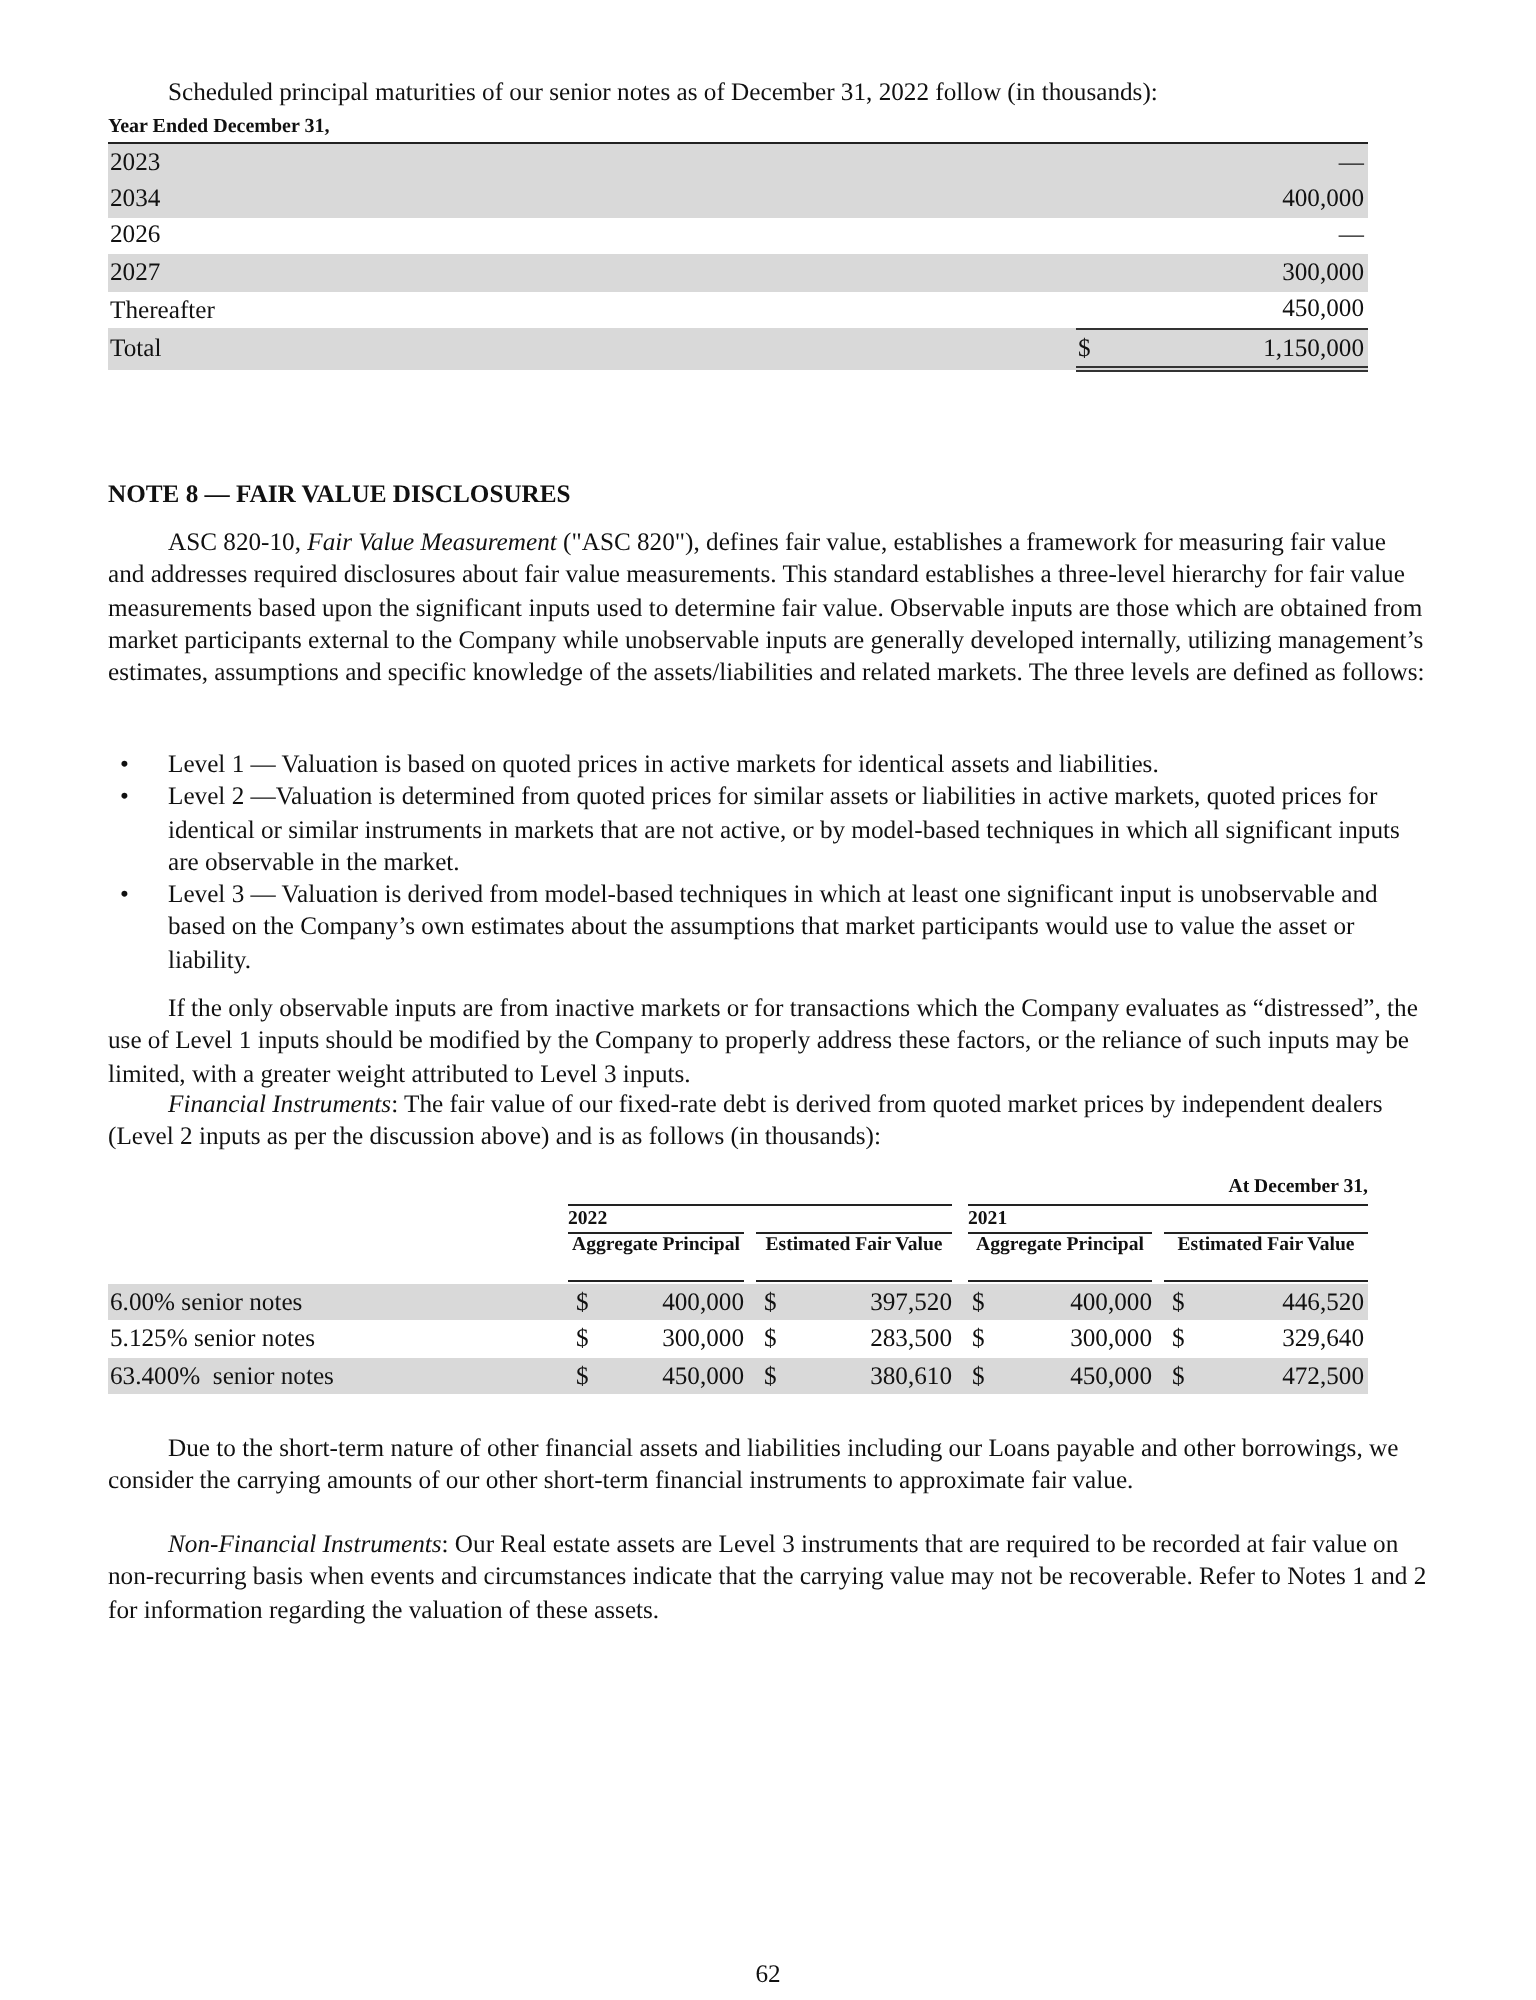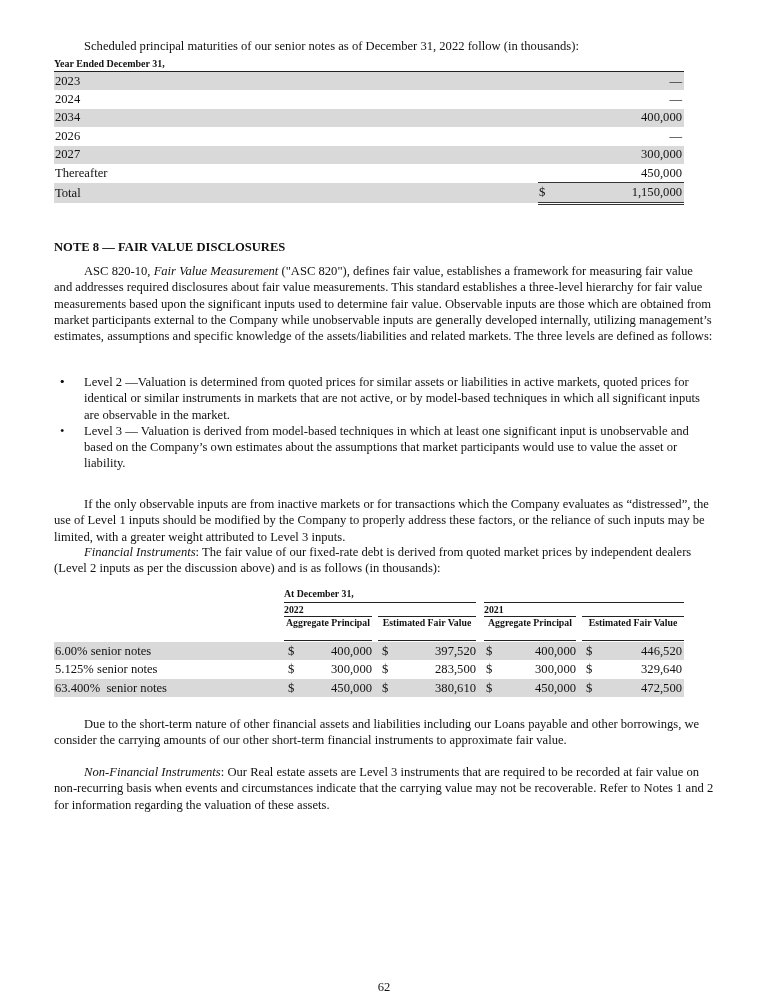--- a/index.html
+++ b/index.html
@@ -20,21 +20,21 @@
   .total-cells { border-top: 1.5px solid #333; border-bottom: 3px double #333; }
   .note-title { position: absolute; top: 240px; left: 0; font-weight: bold; font-size: 12.6px; }
   .para1 { position: absolute; top: 263px; left: 0; width: 660px; }
   .bullets { position: absolute; top: 374px; left: 0; width: 660px; margin: 0; padding: 0; list-style: none; }
   .bullets li { position: relative; padding-left: 30px; line-height: 16.3px; }
   .bullets li .dot { position: absolute; left: 6px; top: 0; }
   .para2 { position: absolute; top: 496px; left: 0; width: 660px; }
   .para3 { position: absolute; top: 544px; left: 0; width: 660px; }
   .fv { position: absolute; top: 586px; left: 0; width: 630px; }
   .fv-hdr { position: relative; height: 56px; font-size: 9.8px; font-weight: bold; }
-  .fv-hdr .at { position: absolute; left: 230px; width: 400px; text-align: left; top: 2px; font-family: Liberation Serif, serif; }
+  .fv-hdr .at { position: absolute; left: 230px; width: 400px; text-align: right; top: 2px; font-family: Liberation Serif, serif; }
   .fv-hdr .yr { position: absolute; top: 16px; text-align: left; border-top: 1.5px solid #222; padding-top: 1px; }
   .fv-hdr .col { position: absolute; top: 30px; text-align: center; border-top: 1.5px solid #222; line-height: 10px; padding-top: 1px; height: 22px; border-bottom: 1.5px solid #222; }
   .fv-row { position: relative; height: 18.4px; line-height: 18.4px; }
   .fv-row.shade { background: #d9d9d9; }
   .fv-row span { position: absolute; top: 0; }
   .fv-row .lbl { left: 1px; }
   .d { width: 10px; }
   .v { text-align: right; }
   .para4 { position: absolute; top: 716px; left: 0; width: 660px; }
   .para5 { position: absolute; top: 764px; left: 0; width: 660px; }
@@ -50,25 +50,20 @@
 
   <table class="mat-table">
     <thead>
       <tr>
           <th colspan="3">Year Ended December 31,</th>
         </tr>
     </thead>
     <tbody>
       <tr class="shade">
         <td>2023</td>
-          <td></td>
-        <td class="num">—</td>
-      </tr>
-      <tr>
-        <td>2024</td>
           <td></td>
         <td class="num">—</td>
       </tr>
       <tr class="shade">
         <td>2034</td>
           <td></td>
         <td class="num">400,000</td>
       </tr>
       <tr>
         <td>2026</td>
@@ -91,21 +86,21 @@
         <td class="num total-cells" style="width:80px">1,150,000</td>
       </tr>
     </tbody>
   </table>
 
   <div class="note-title">NOTE 8 — FAIR VALUE DISCLOSURES</div>
 
   <p class="para1 indent"><span>ASC 820-10, </span><i>Fair Value Measurement</i><span> ("ASC 820"), defines fair value, establishes a framework for measuring fair value and addresses required disclosures about fair value measurements. This standard establishes a three-level hierarchy for fair value measurements based upon the significant inputs used to determine fair value. Observable inputs are those which are obtained from market participants external to the Company while unobservable inputs are generally developed internally, utilizing management’s estimates, assumptions and specific knowledge of the assets/liabilities and related markets. The three levels are defined as follows:</span></p>
 
   <ul class="bullets">
-    <li><span class="dot">•</span></li>
+    <li><span class="dot">•</span><span>Level 1 — Valuation is based on quoted prices in active markets for identical assets and liabilities.</span></li>
     <li><span class="dot">•</span><span>Level 2 —Valuation is determined from quoted prices for similar assets or liabilities in active markets, quoted prices for identical or similar instruments in markets that are not active, or by model-based techniques in which all significant inputs are observable in the market.</span></li>
     <li><span class="dot">•</span><span>Level 3 — Valuation is derived from model-based techniques in which at least one significant input is unobservable and based on the Company’s own estimates about the assumptions that market participants would use to value the asset or liability.</span></li>
   </ul>
 
   <p class="para2 indent">If the only observable inputs are from inactive markets or for transactions which the Company evaluates as “distressed”, the use of Level 1 inputs should be modified by the Company to properly address these factors, or the reliance of such inputs may be limited, with a greater weight attributed to Level 3 inputs.</p>
 
   <p class="para3 indent"><i>Financial Instruments</i><span>: The fair value of our fixed-rate debt is derived from quoted market prices by independent dealers (Level 2 inputs as per the discussion above) and is as follows (in thousands):</span></p>
 
   <div class="fv">
     <div class="fv-hdr">

